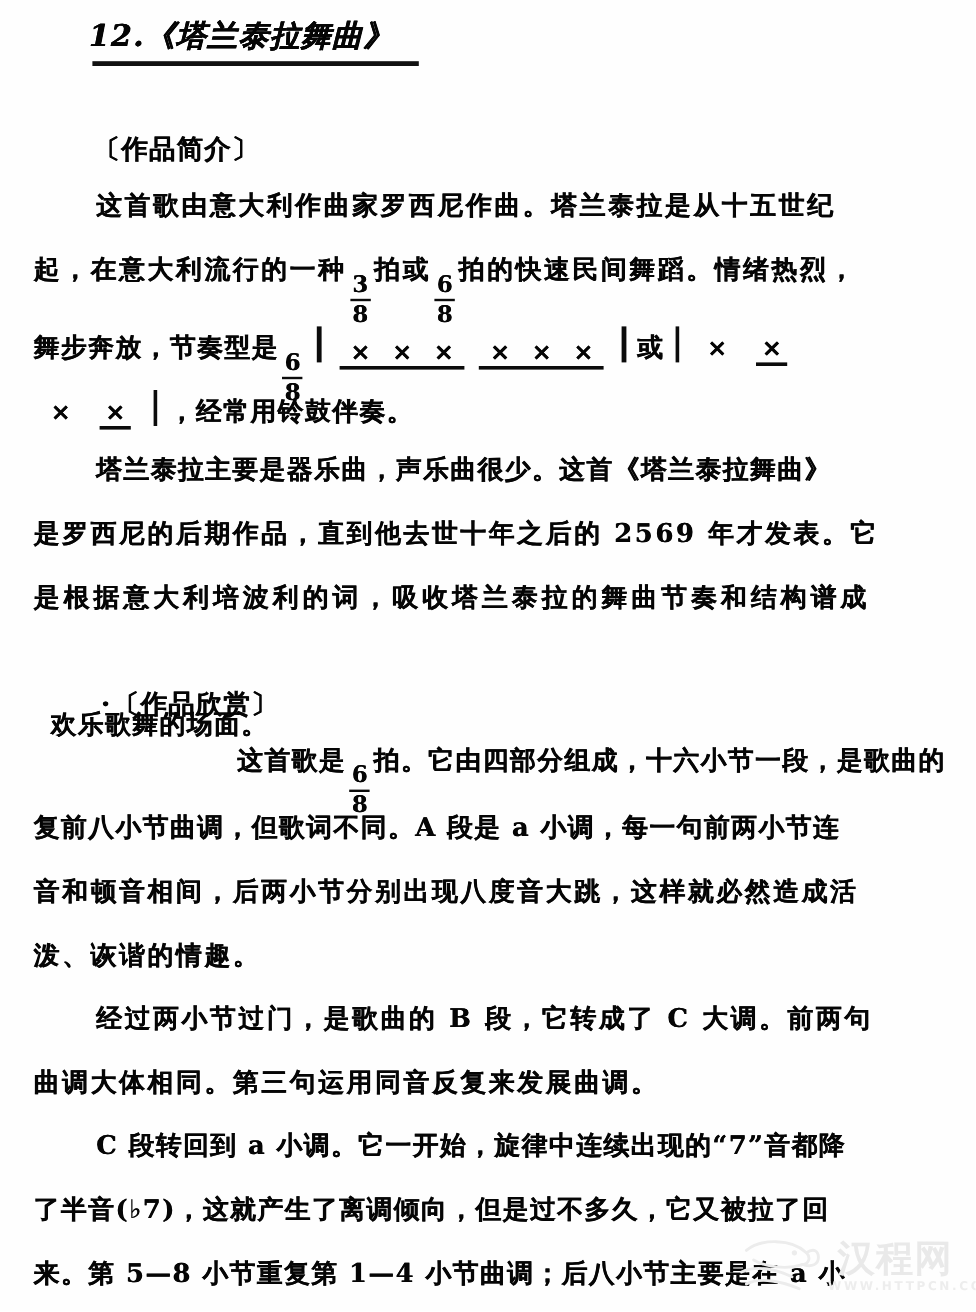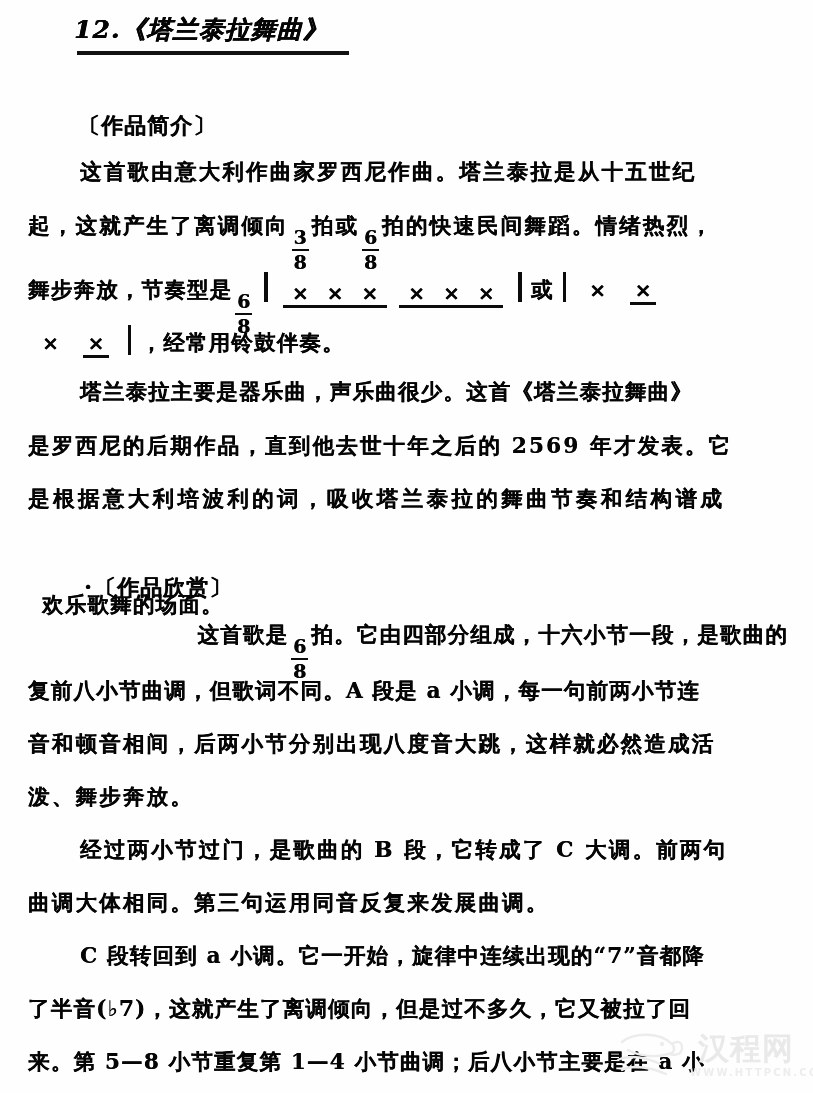--- a/index.html
+++ b/index.html
@@ -216,21 +216,21 @@
     <div class="title-rule"></div>
   </div>
 
   <div class="section-head" id="sec-intro">〔作品简介〕</div>
 
   <div class="line ind2 t2" style="top:158px;">
     <span>这首歌由意大利作曲家罗西尼作曲。塔兰泰拉是从十五世纪</span>
   </div>
 
   <div class="line" style="top:212px;">
-    <span class="t2">起，这就产生了离调倾向</span><span class="frac">
+    <span class="t2">起，在意大利流行的一种</span><span class="frac">
         <span class="num">3</span>
         <span class="bar"></span>
         <span class="den">8</span>
       </span><span class="t2">拍或</span><span class="frac">
         <span class="num">6</span>
         <span class="bar"></span>
         <span class="den">8</span>
       </span><span class="t2">拍的快速民间舞蹈。情绪热烈，</span>
   </div>
 
@@ -296,21 +296,21 @@
         <span class="den">8</span>
       </span><span class="t1">拍。它由四部分组成，十六小节一段，是歌曲的</span>
   </div>
   <div class="line t1" style="top:677px;">
     <span>复前八小节曲调，但歌词不同。A 段是 a 小调，每一句前两小节连</span>
   </div>
   <div class="line t2" style="top:730px;">
     <span>音和顿音相间，后两小节分别出现八度音大跳，这样就必然造成活</span>
   </div>
   <div class="line t2" style="top:783px;">
-    <span>泼、舞步奔放。</span>
+    <span>泼、诙谐的情趣。</span>
   </div>
 
   <div class="line ind2 t2" style="top:836px;">
     <span>经过两小节过门，是歌曲的 B 段，它转成了 C 大调。前两句</span>
   </div>
   <div class="line t2" style="top:889px;">
     <span>曲调大体相同。第三句运用同音反复来发展曲调。</span>
   </div>
 
   <div class="line ind2 t1" style="top:942px;">

